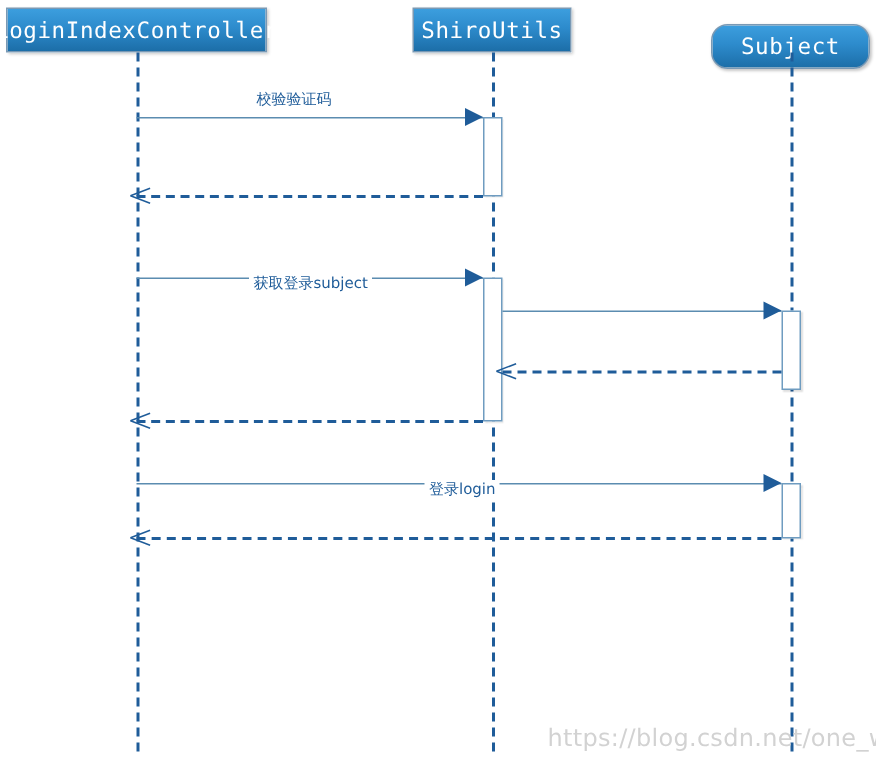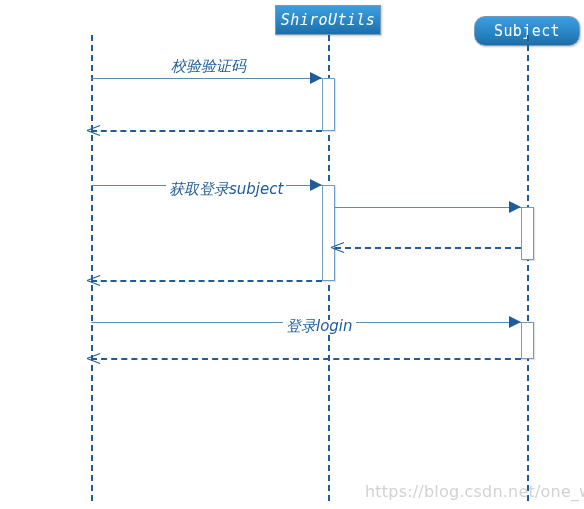--- a/index.html
+++ b/index.html
@@ -28,21 +28,20 @@
     font-size: 15px;
     letter-spacing: 0.4px;
     display: flex;
     align-items: center;
     justify-content: center;
     text-align: center;
     white-space: nowrap;
     box-shadow: 1px 1px 2px rgba(0,0,0,0.22);
   }
   .participant-box.italic {
-    font-style: italic;
   }
   
   .lifeline {
     position: absolute;
     width: 0;
     border-left: 2px dashed #1f5c99;
   }
   
   .activation {
     position: absolute;
@@ -86,42 +85,44 @@
     border-top: 1.6px solid #1f5c99;
     transform-origin: left center;
   }
   .arrow-open::before { transform: rotate(-21deg); }
   .arrow-open::after  { transform: rotate(21deg); }
   
   .msg-label {
     position: absolute;
     color: #1f5c99;
     font-family: "DejaVu Sans", "Liberation Sans", sans-serif;
-    font-size: 15px;
+    font-size: 10px;
     white-space: nowrap;
     background: #ffffff;
     padding: 0 3px;
     line-height: 13px;
-    font-style: italic;
   }
   
   .watermark {
     position: absolute;
     color: #d2d2d2;
     font-family: "DejaVu Sans", "Liberation Sans", sans-serif;
     font-size: 16px;
     white-space: nowrap;
     letter-spacing: 0.2px;
   }
 </style>
 </head>
 <body>
 
 <div id="canvas">
 
+  <div class="participant-box" style="left:4px; top:5px; width:174px; height:30px;">
+    <span>LoginIndexController</span>
+  </div>
 
   <div class="participant-box italic" style="left:275px; top:5px; width:106px; height:30px;">
     <span>ShiroUtils</span>
   </div>
 
   <div class="participant-box" style="left:474px; top:16px; width:106px; height:30px;border-radius:11px;">
     <span>Subject</span>
   </div>
 
   <div class="lifeline" style="left:91px; top:35px; height:466px;"></div>

